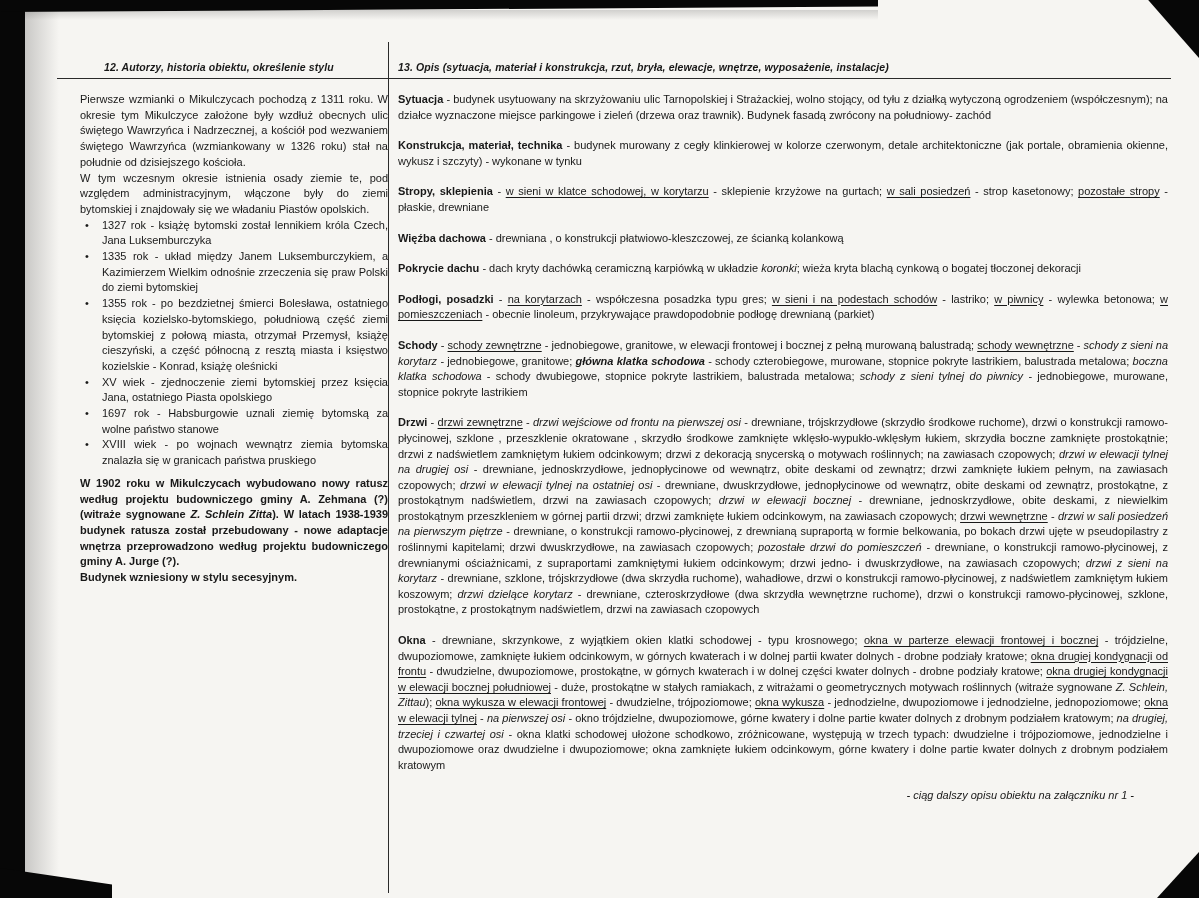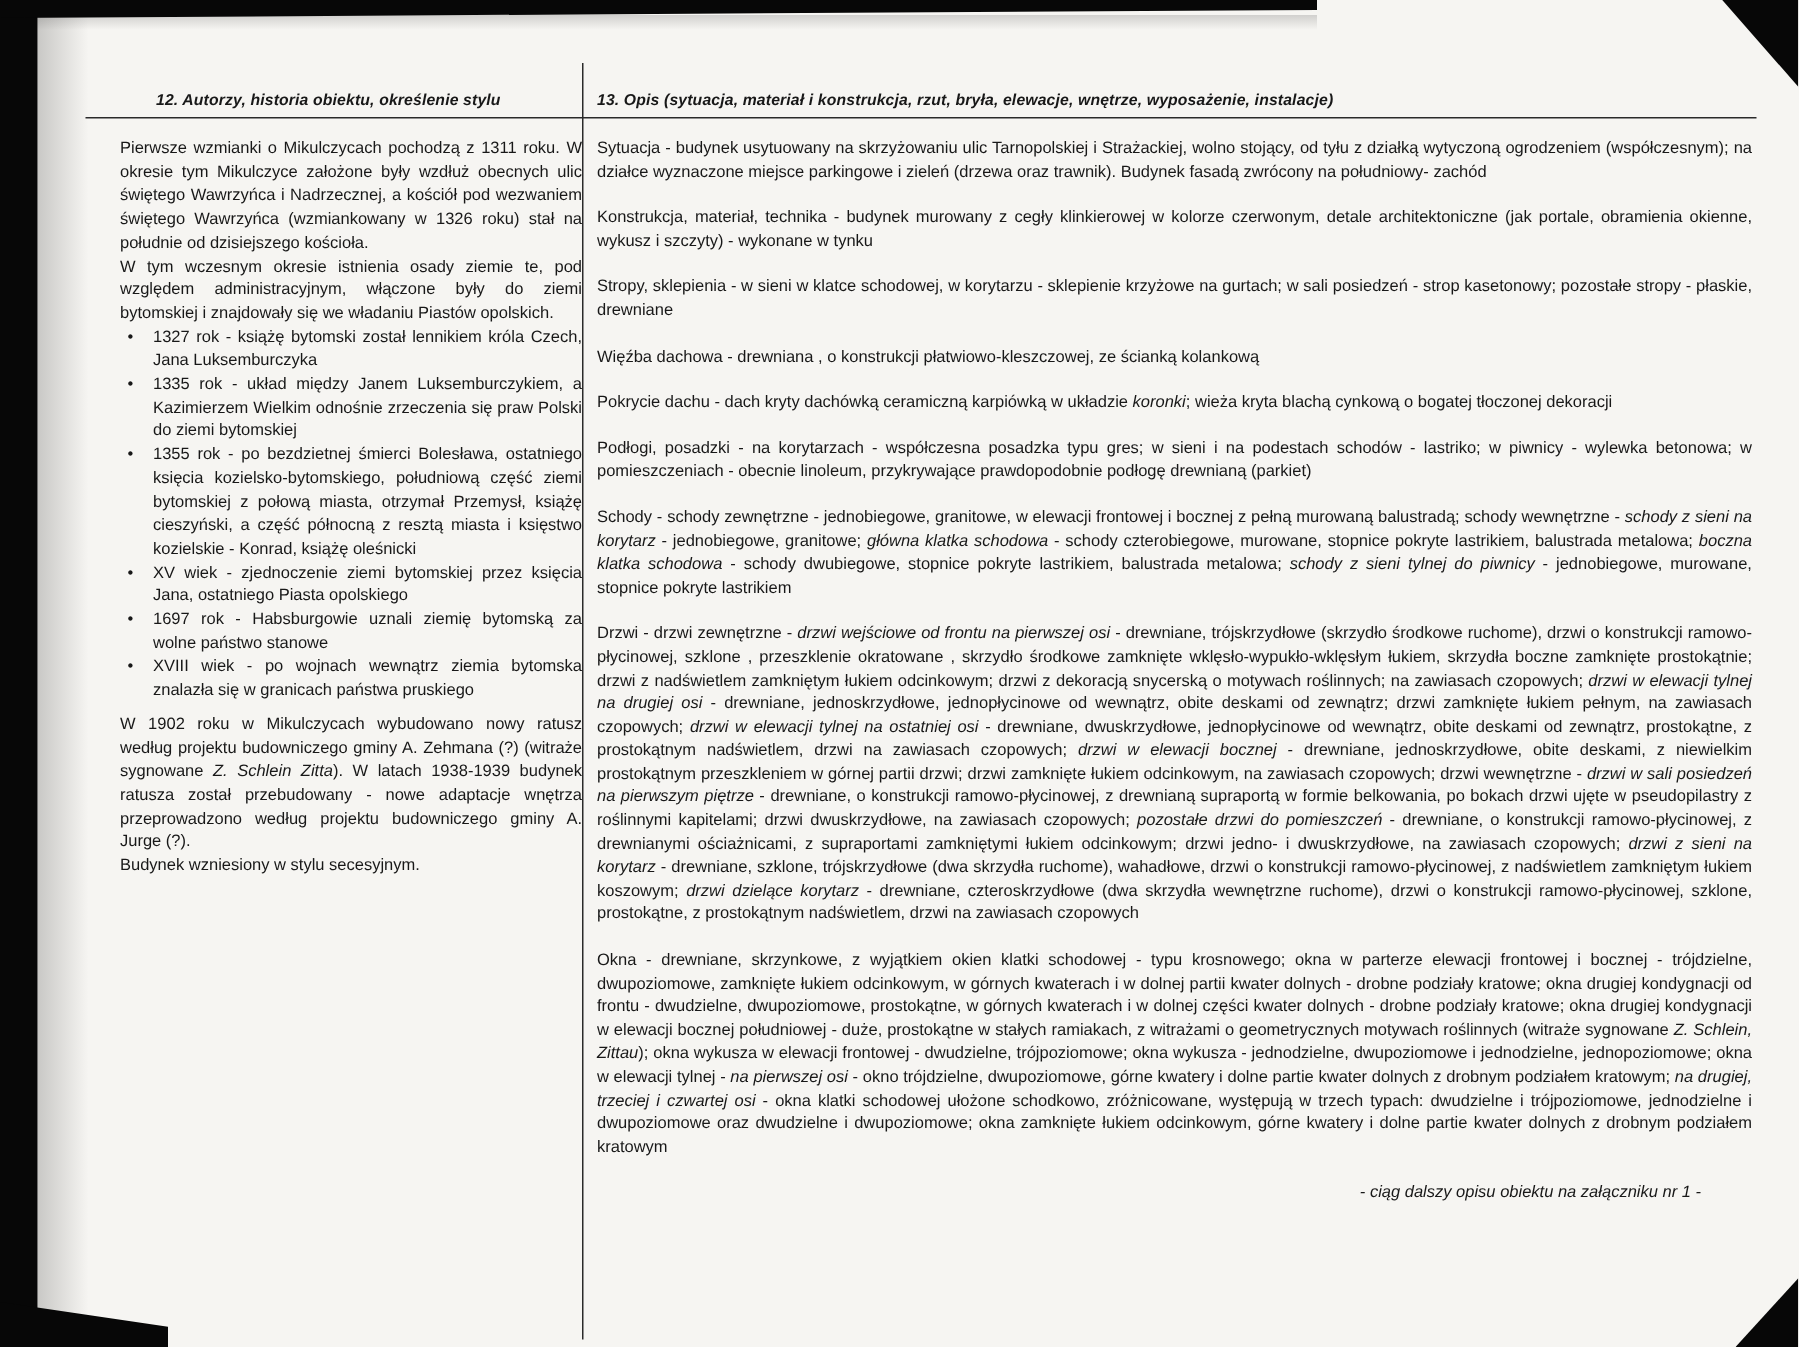--- a/index.html
+++ b/index.html
@@ -55,23 +55,23 @@
 
   ul.bullets { margin: 0; padding: 0; list-style: none; }
   ul.bullets li { position: relative; padding-left: 22px; }
   ul.bullets .dot { position: absolute; left: 5px; top: 0; }
   ul.bullets .dot::before { content: "\2022"; }
 
   #right-col .sec { margin: 0 0 15px 0; }
   #right-col .note { margin-top: 4px; text-align: right; font-style: italic;
                      padding-right: 34px; }
 
-  .b { font-weight: normal; }
+  .b { font-weight: bold; }
   .i { font-style: italic; }
-  .u { text-underline-offset: 2px; }
+  .u { text-decoration: underline; text-underline-offset: 2px; }
 </style>
 </head>
 <body>
 
 <div class="artifact" id="edge-left"></div>
 <div class="artifact" id="edge-top"></div>
 <div class="artifact" id="corner-tr"></div>
 <div class="artifact" id="corner-br"></div>
 <div class="artifact" id="corner-bl"></div>
 <div id="shadow-left"></div>

